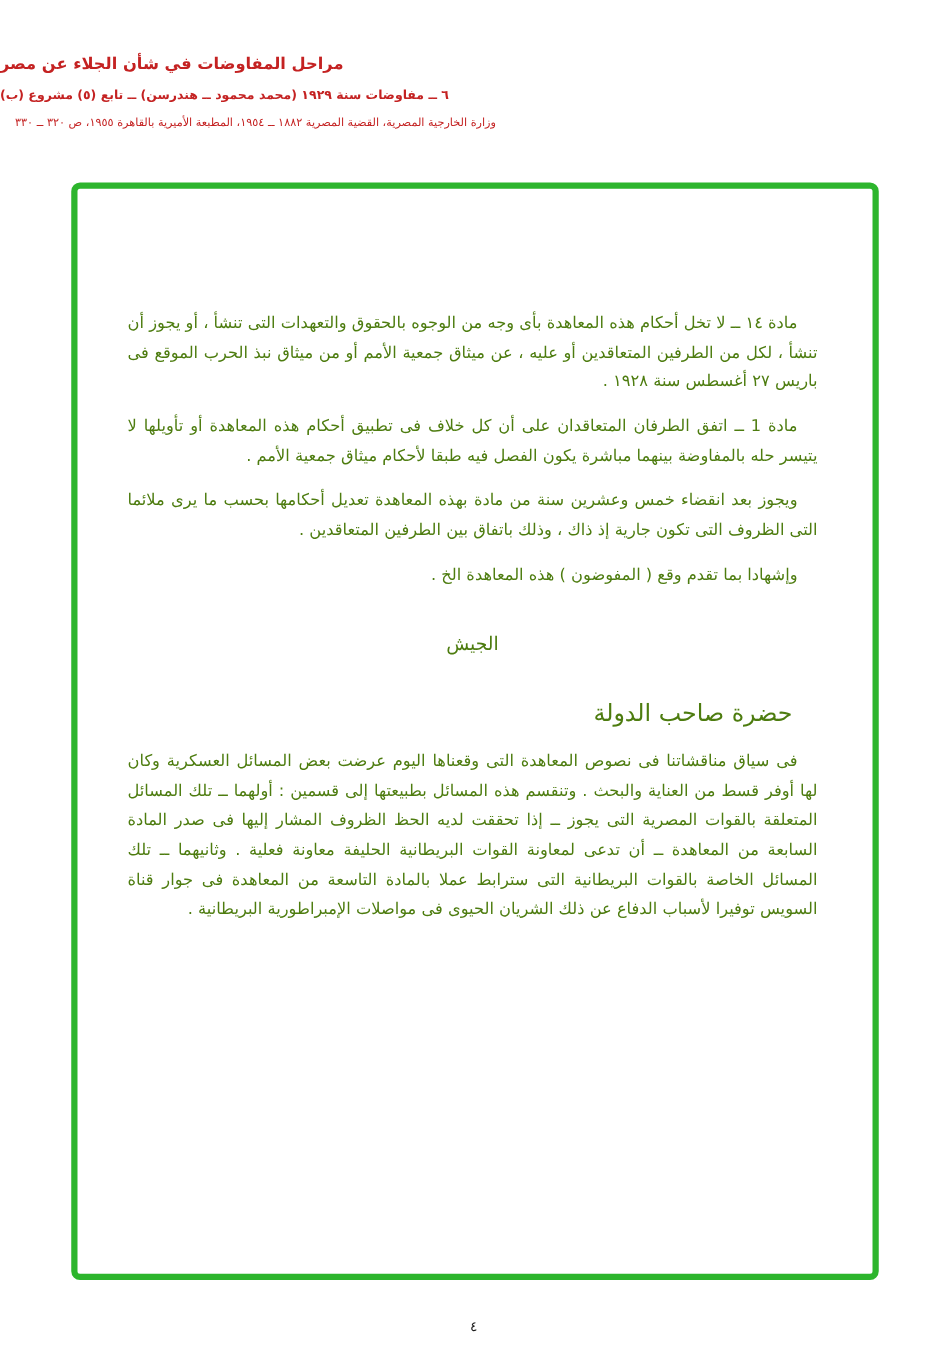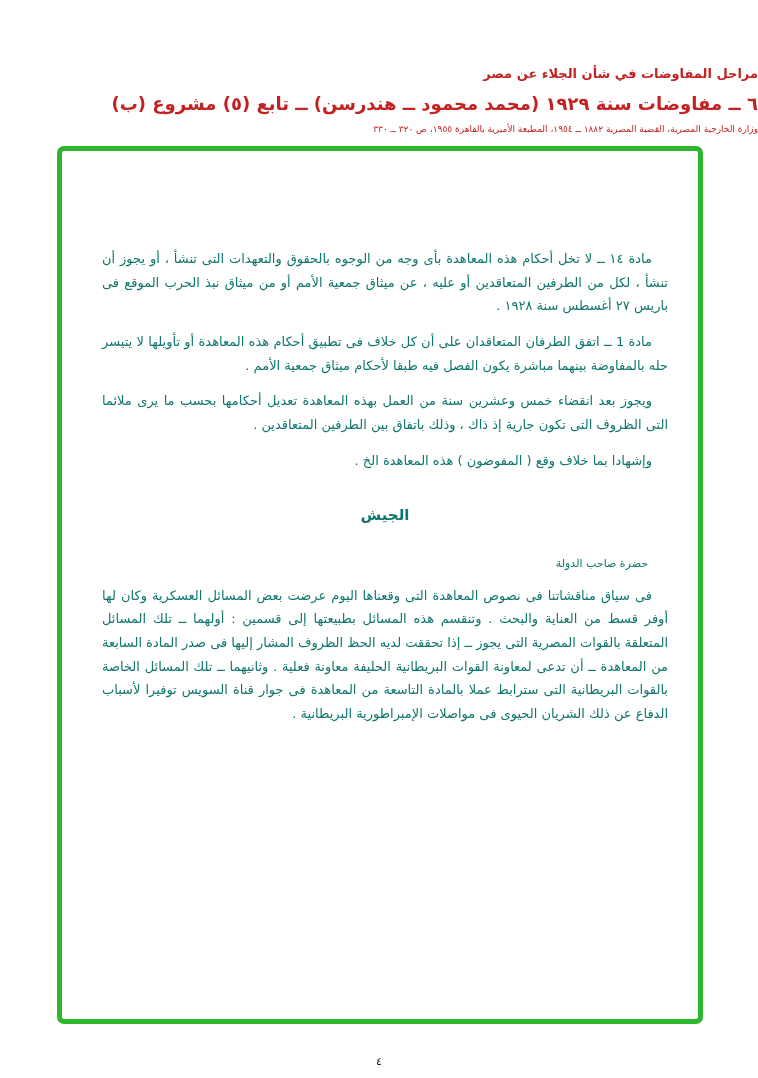--- a/index.html
+++ b/index.html
@@ -9,77 +9,77 @@
     height: 1078px;
     background: #ffffff;
     position: relative;
     overflow: hidden;
     direction: rtl;
     font-family: "DejaVu Sans", sans-serif;
   }
 
   
   .header {
-    text-align: right;
-    padding-top: 66px;
+    text-align: left;
+    padding-top: 44px;
     color: #c42222;
   }
   .h-line1 {
     font-size: 13px;
     font-weight: bold;
     margin: 0 0 12px 0;
     letter-spacing: 0.5px;
   }
   .h-line2 {
-    font-size: 18px;
+    font-size: 10px;
     font-weight: bold;
     margin: 0 0 10px 0;
   }
   .h-line3 {
     font-size: 9px;
     font-weight: normal;
-    margin: 0;
+    margin: 12px;
   }
 
   
   .scan-frame {
     position: absolute;
     top: 146px;
     left: 57px;
     width: 646px;
     height: 878px;
     border: 5px solid #2db52d;
     border-radius: 7px;
     background: #ffffff;
   }
 
   
   .doc {
-    padding: 96px 30px 0 40px;
-    color: #0f766e;
+    padding: 96px 44px 0 40px;
+    color: #4d7c0f;
     font-size: 13px;
     line-height: 1.82;
     text-align: justify;
   }
   .para {
     margin: 0 0 12px 0;
     text-indent: 16px; 
   }
   .center-heading {
     text-align: center;
     font-size: 15px;
-    font-weight: bold;
+    font-weight: normal;
     text-indent: 0;
   }
   .heading-army { margin: 30px 0 8px 0; }
   .heading-memo { margin: 26px 0 8px 0; }
   .salutation {
     margin: 24px 0 10px 0;
     text-indent: 20px;
-    font-size: 11px;
+    font-size: 19px;
   }
 
   
   .footer {
     position: absolute;
     top: 1050px;
     left: 0;
     right: 0;
     text-align: center;
   }
@@ -100,23 +100,23 @@
   </header>
 
   <div class="scan-frame">
     <div class="doc">
 
       <p class="para">مادة ١٤ ــ لا تخل أحكام هذه المعاهدة بأى وجه من الوجوه بالحقوق والتعهدات التى تنشأ ، أو يجوز أن تنشأ ، لكل من الطرفين المتعاقدين أو عليه ، عن ميثاق جمعية الأمم أو من ميثاق نبذ الحرب الموقع فى باريس ٢٧ أغسطس سنة ١٩٢٨ .</p>
 
       <p class="para">مادة 1 ــ اتفق الطرفان المتعاقدان على أن كل خلاف فى تطبيق أحكام هذه المعاهدة أو تأويلها لا يتيسر حله بالمفاوضة بينهما مباشرة يكون الفصل فيه طبقا لأحكام ميثاق جمعية الأمم .</p>
 
 
-      <p class="para">ويجوز بعد انقضاء خمس وعشرين سنة من العمل بهذه المعاهدة تعديل أحكامها بحسب ما يرى ملائما التى الظروف التى تكون جارية إذ ذاك ، وذلك باتفاق بين الطرفين المتعاقدين .</p>
+      <p class="para">ويجوز بعد انقضاء خمس وعشرين سنة من مادة بهذه المعاهدة تعديل أحكامها بحسب ما يرى ملائما التى الظروف التى تكون جارية إذ ذاك ، وذلك باتفاق بين الطرفين المتعاقدين .</p>
 
-      <p class="para">وإشهادا بما خلاف وقع ( المفوضون ) هذه المعاهدة الخ .</p>
+      <p class="para">وإشهادا بما تقدم وقع ( المفوضون ) هذه المعاهدة الخ .</p>
 
       <h2 class="center-heading heading-army">الجيش</h2>
 
 
       <p class="salutation">حضرة صاحب الدولة</p>
 
       <p class="para">فى سياق مناقشاتنا فى نصوص المعاهدة التى وقعناها اليوم عرضت بعض المسائل العسكرية وكان لها أوفر قسط من العناية والبحث . وتنقسم هذه المسائل بطبيعتها إلى قسمين : أولهما ــ تلك المسائل المتعلقة بالقوات المصرية التى يجوز ــ إذا تحققت لديه الحظ الظروف المشار إليها فى صدر المادة السابعة من المعاهدة ــ أن تدعى لمعاونة القوات البريطانية الحليفة معاونة فعلية . وثانيهما ــ تلك المسائل الخاصة بالقوات البريطانية التى سترابط عملا بالمادة التاسعة من المعاهدة فى جوار قناة السويس توفيرا لأسباب الدفاع عن ذلك الشريان الحيوى فى مواصلات الإمبراطورية البريطانية .</p>
 
     </div>
   </div>

